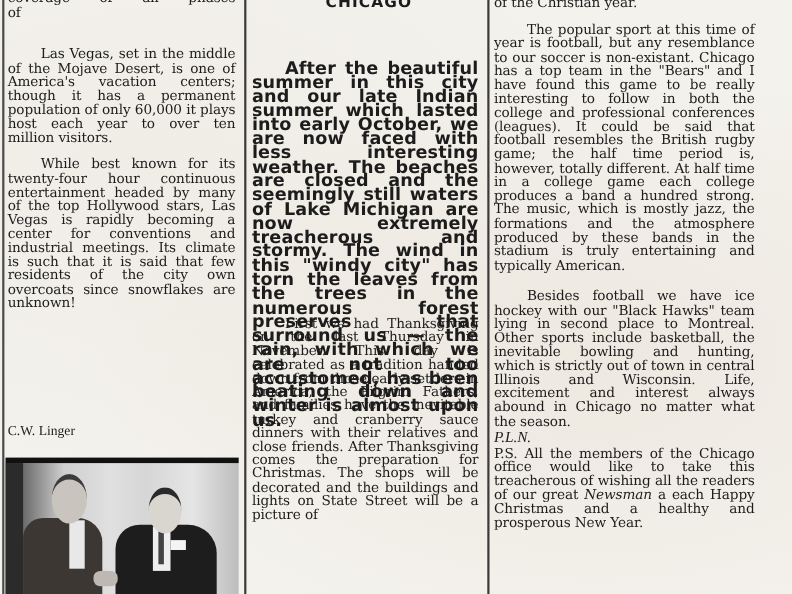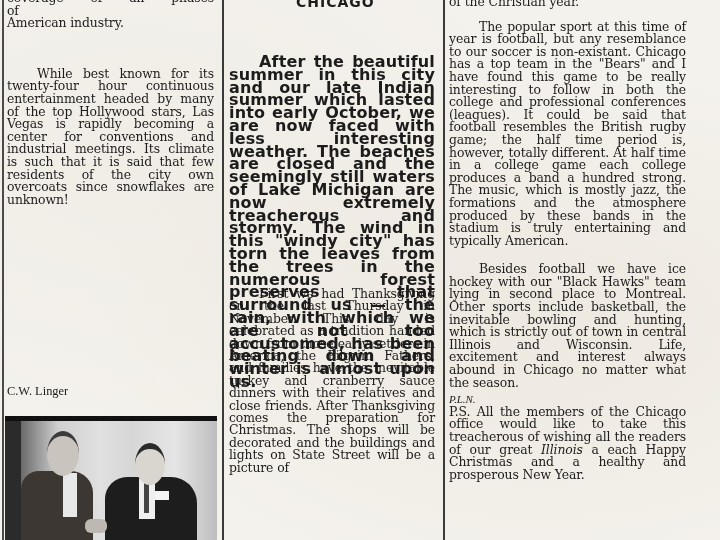--- a/index.html
+++ b/index.html
@@ -61,23 +61,23 @@
 </head>
 <body>
 
 <div class="page">
   <div class="left-border"></div>
   <div class="col-rule rule-1"></div>
   <div class="col-rule rule-2"></div>
 
   <div class="col col-1" style="top:-8px;">
     <p class="noindent" style="word-spacing:18px;">coverage of all phases of</p>
-    <p class="noindent">American industry.</p>
     <div style="height:12px"></div>
     <div style="height:14px"></div>
+    <p>Las Vegas, set in the middle of the Mojave Desert, is one of America's vacation centers; though it has a permanent population of only 60,000 it plays host each year to over ten million visitors.</p>
     <div style="height:12px"></div>
     <p>While best known for its twenty-four hour continuous entertainment headed by many of the top Hollywood stars, Las Vegas is rapidly becoming a center for conventions and industrial meetings. Its climate is such that it is said that few residents of the city own overcoats since snowflakes are unknown!</p>
   </div>
   <div class="byline" style="left:7px; width:207px; top:384px;">C.W. Linger</div>
 
   <div class="photo">
     <div class="left-panel"></div>
     <div class="man1-body"></div>
     <div class="man1-shirt"></div>
     <div class="man1-head"></div>
@@ -98,18 +98,18 @@
     <p>First we had Thanksgiving on the last Thursday in November. This day is celebrated as a tradition handed down from those early settlers in America, the Pilgrim Fathers, and families have the inevitable turkey and cranberry sauce dinners with their relatives and close friends. After Thanksgiving comes the preparation for Christmas. The shops will be decorated and the buildings and lights on State Street will be a picture of</p>
   </div>
 
   <div class="col col-3" style="top:-4px;">
     <p class="noindent">of the Christian year.</p>
     <div style="height:12px"></div>
     <p>The popular sport at this time of year is football, but any resemblance to our soccer is non-existant. Chicago has a top team in the "Bears" and I have found this game to be really interesting to follow in both the college and professional conferences (leagues). It could be said that football resembles the British rugby game; the half time period is, however, totally different. At half time in a college game each college produces a band a hundred strong. The music, which is mostly jazz, the formations and the atmosphere produced by these bands in the stadium is truly entertaining and typically American.</p>
     <div style="height:16px"></div>
     <p>Besides football we have ice hockey with our "Black Hawks" team lying in second place to Montreal. Other sports include basketball, the inevitable bowling and hunting, which is strictly out of town in central Illinois and Wisconsin. Life, excitement and interest always abound in Chicago no matter what the season.</p>
     <div style="height:4px"></div>
-    <div class="byline italic" style="position:static; font-size:11px;">P.L.N.</div>
+    <div class="byline italic" style="position:static; font-size:14px;">P.L.N.</div>
     <p class="noindent">
-      <span>P.S. All the members of the Chicago office would like to take this treacherous of wishing all the readers of our great </span><span class="italic">Illinois</span><span> a each Happy Christmas and a healthy and prosperous New Year.</span>
+      <span>P.S. All the members of the Chicago office would like to take this treacherous of wishing all the readers of our great </span><span class="italic">Newsman</span><span> a each Happy Christmas and a healthy and prosperous New Year.</span>
     </p>
   </div>
 </div>
 
 </body></html>

